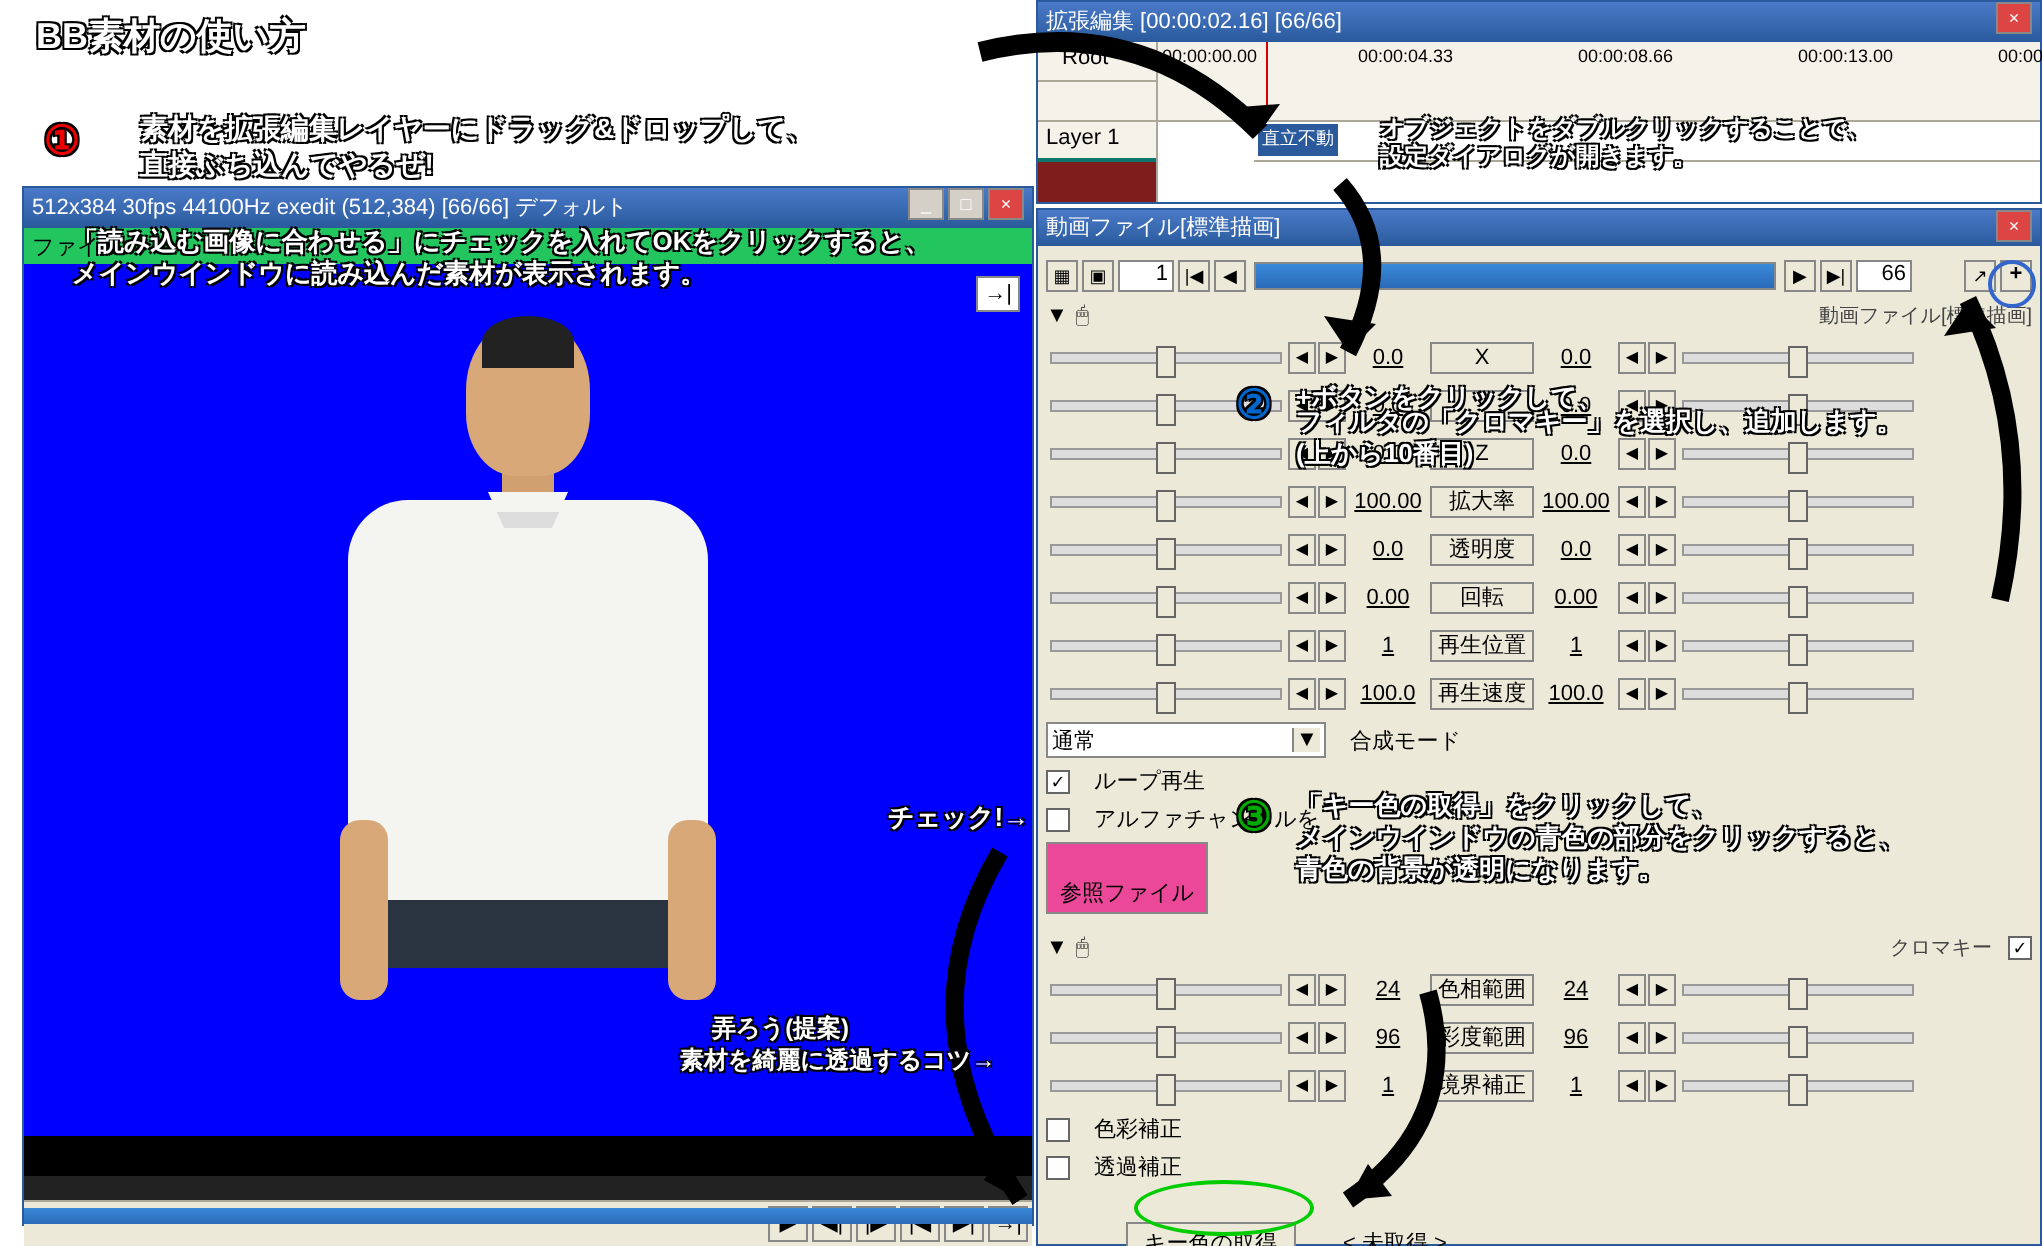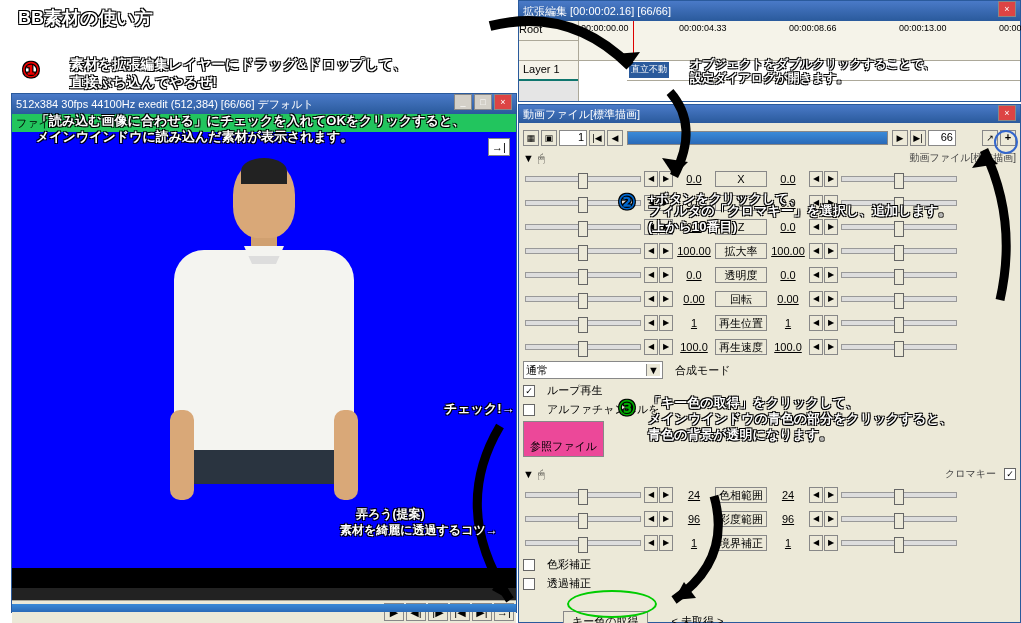--- a/index.html
+++ b/index.html
@@ -28,24 +28,24 @@
 .arm-l { left: -4px; }
 .arm-r { right: -4px; }
 .pants { width: 160px; height: 40px; background: #2a3440; margin: -6px auto 0; border-radius: 6px 6px 0 0; }
 .preview-arrow { position: absolute; right: 6px; top: 6px; width: 22px; height: 18px; background: #fff; border: 1px solid #888; text-align: center; line-height: 16px; }
 .black-strip { background: #000; height: 20px; }
 .player-controls { background: #ece9d8; height: 24px; padding: 2px; display: flex; justify-content: flex-end; gap: 2px; border-top: 1px solid #aca899; }
 .play-btn { width: 20px; height: 18px; background: #ece9d8; border: 1px solid #888; text-align: center; line-height: 16px; }
 .progress-bar { position: absolute; bottom: 0; left: 0; right: 0; height: 8px; background: linear-gradient(#3a8ad8, #2a6ab8); }
 
 
-.timeline-window { position: absolute; left: 518px; top: 0; width: 503px; height: 102px; border: 1px solid #2a5a9c; background: #e5e5e5; }
+.timeline-window { position: absolute; left: 518px; top: 0; width: 503px; height: 102px; border: 1px solid #2a5a9c; background: #7f1d1d; }
 .timeline-body { display: flex; height: 80px; }
 .root-col { width: 60px; border-right: 1px solid #aca899; }
-.root-cell { height: 20px; border-bottom: 1px solid #aca899; padding: 2px 0; background: #f5f3e9; }
+.root-cell { height: 20px; border-bottom: 1px solid #aca899; padding: 2px 12px; background: #f5f3e9; }
 .layer-cell { height: 20px; border-bottom: 2px solid #0f766e; padding: 2px 4px; background: #f5f3e9; }
 .ruler-area { flex: 1; position: relative; background: #fff; }
 .ruler { height: 40px; border-bottom: 1px solid #aca899; position: relative; background: #f5f3e9; font-size: 9px; }
 .tick { position: absolute; top: 2px; font-size: 9px; }
 .layer-track { height: 20px; border-bottom: 1px solid #aca899; position: relative; background: #fff; margin-left: 48px; }
 .clip { position: absolute; left: 2px; top: 1px; height: 16px; width: 40px; background: #2a5a9c; color: #fff; font-size: 9px; padding: 1px 2px; overflow: hidden; }
 .playhead { position: absolute; top: 0; bottom: 0; left: 54px; width: 1px; background: #d00; }
 
 
 .settings-window { position: absolute; left: 518px; top: 104px; width: 503px; height: 519px; border: 1px solid #2a5a9c; background: #ece9d8; }

